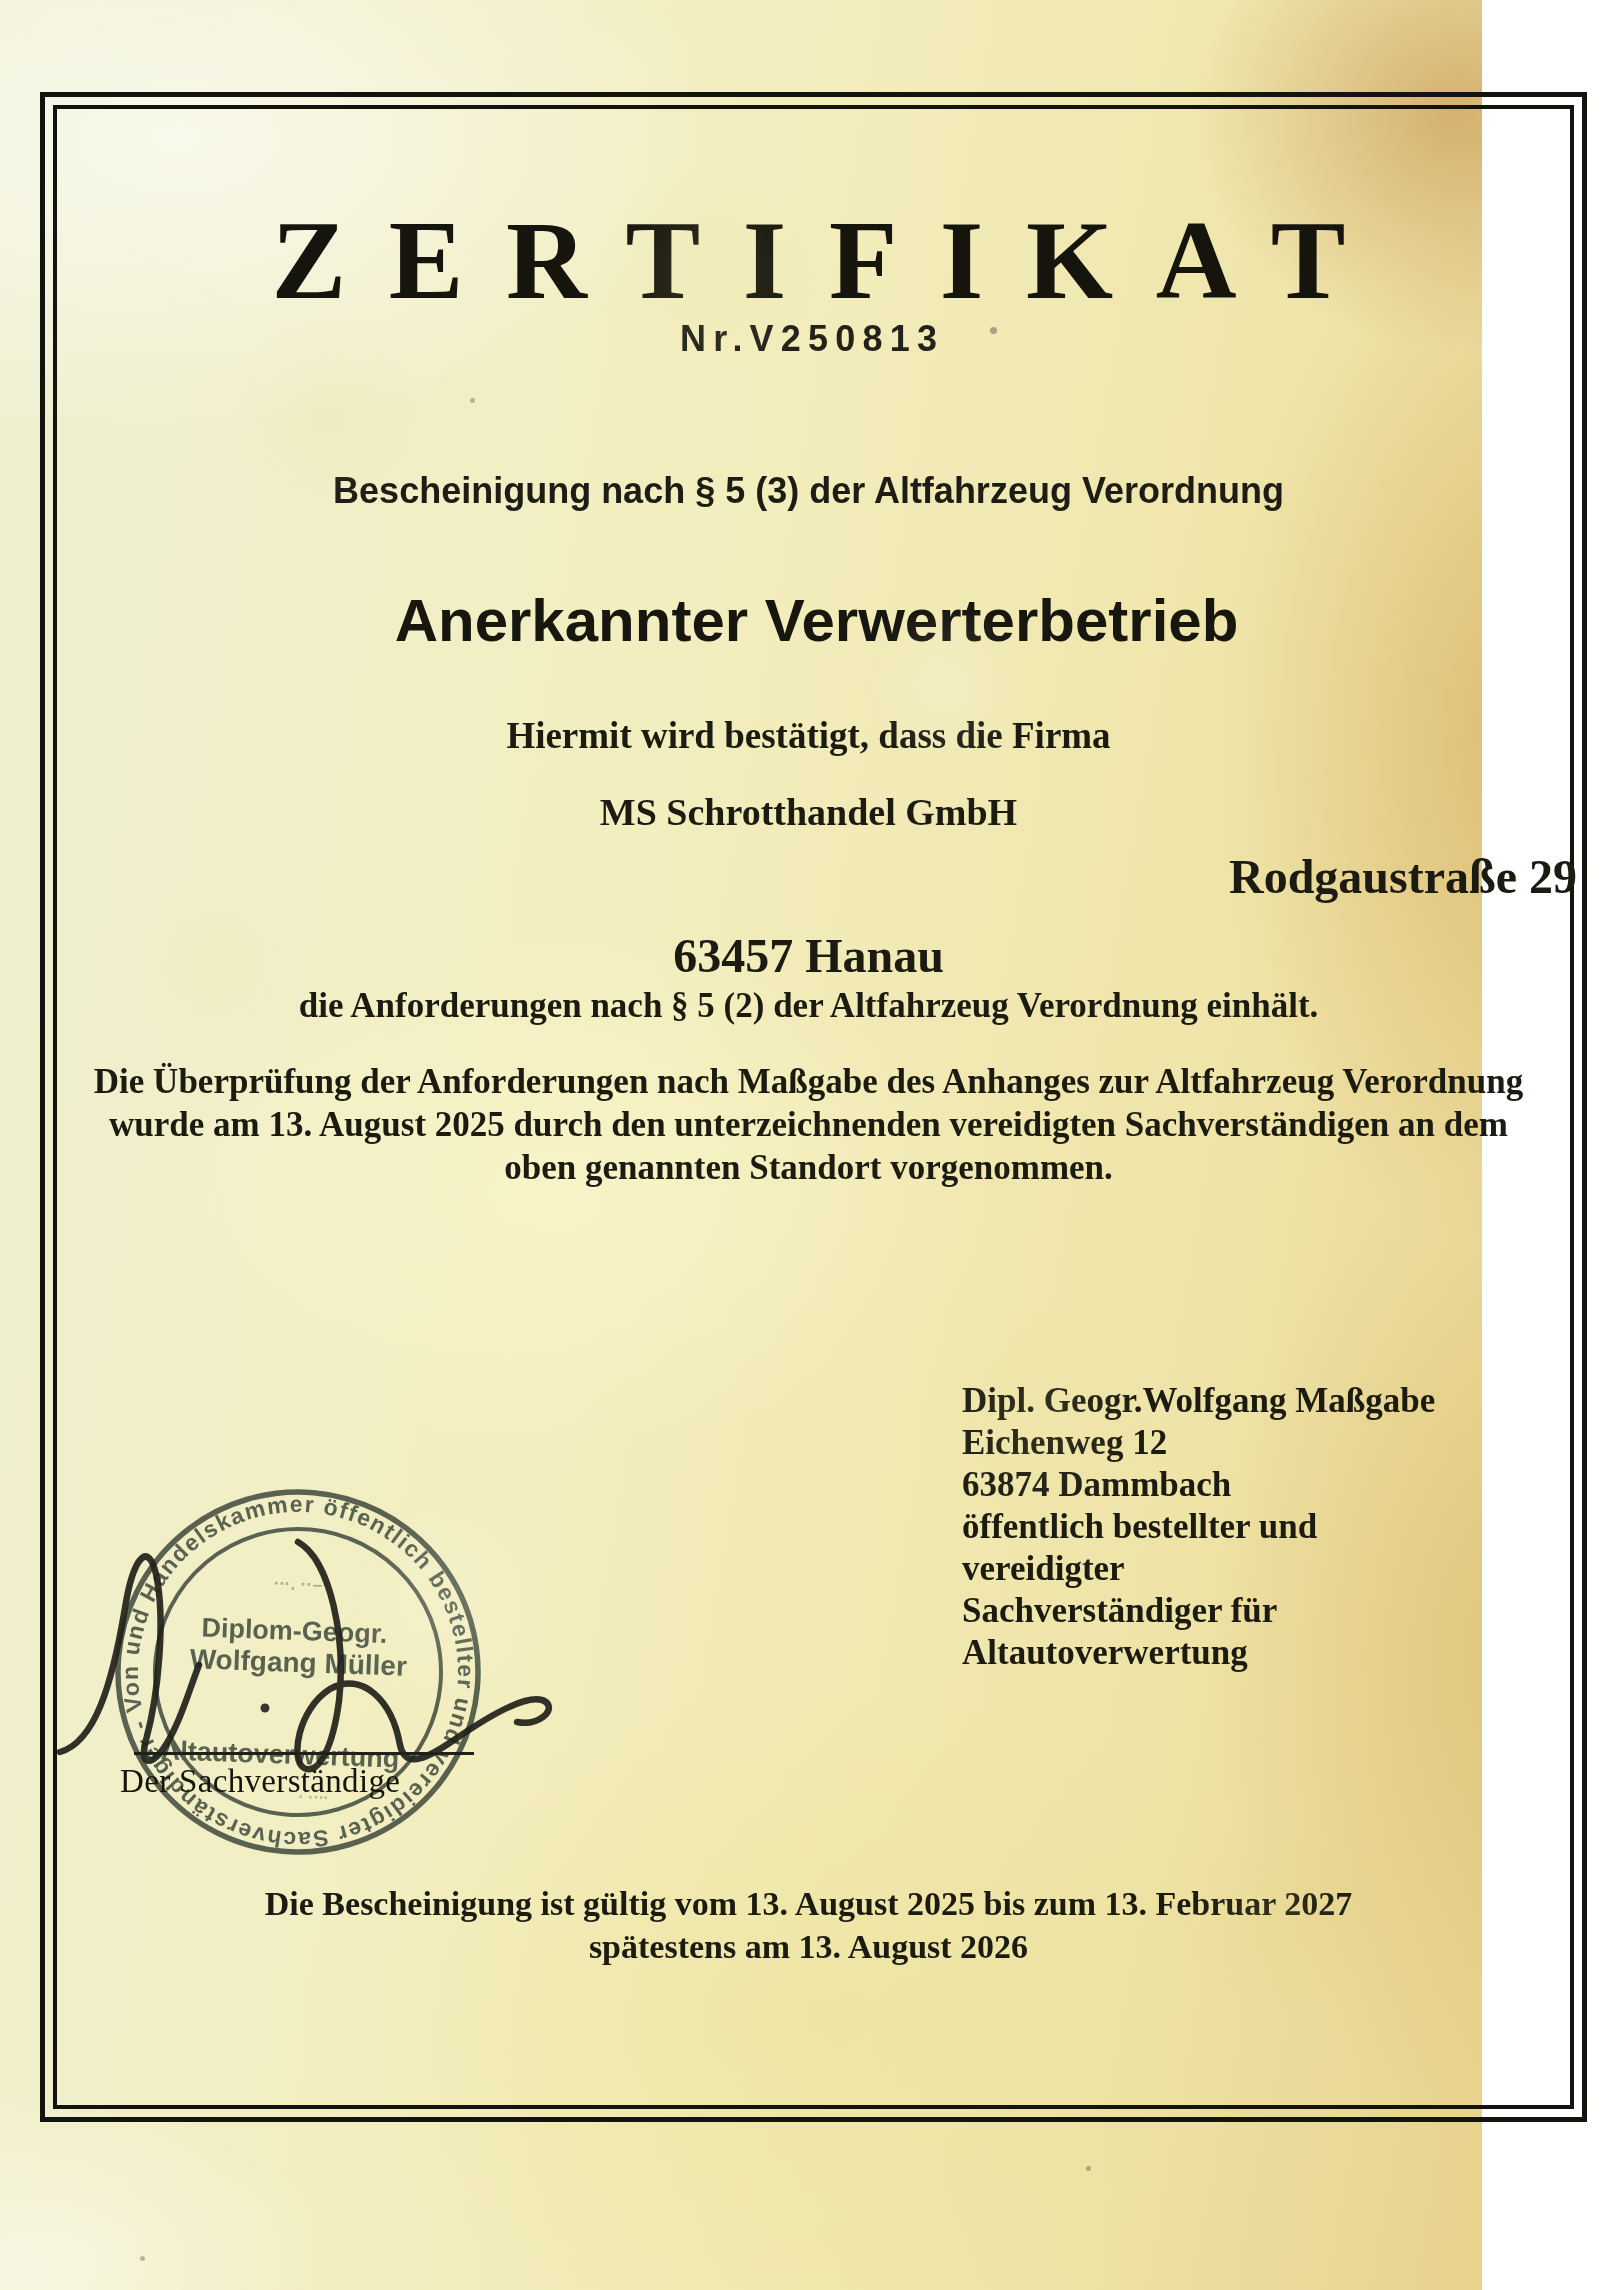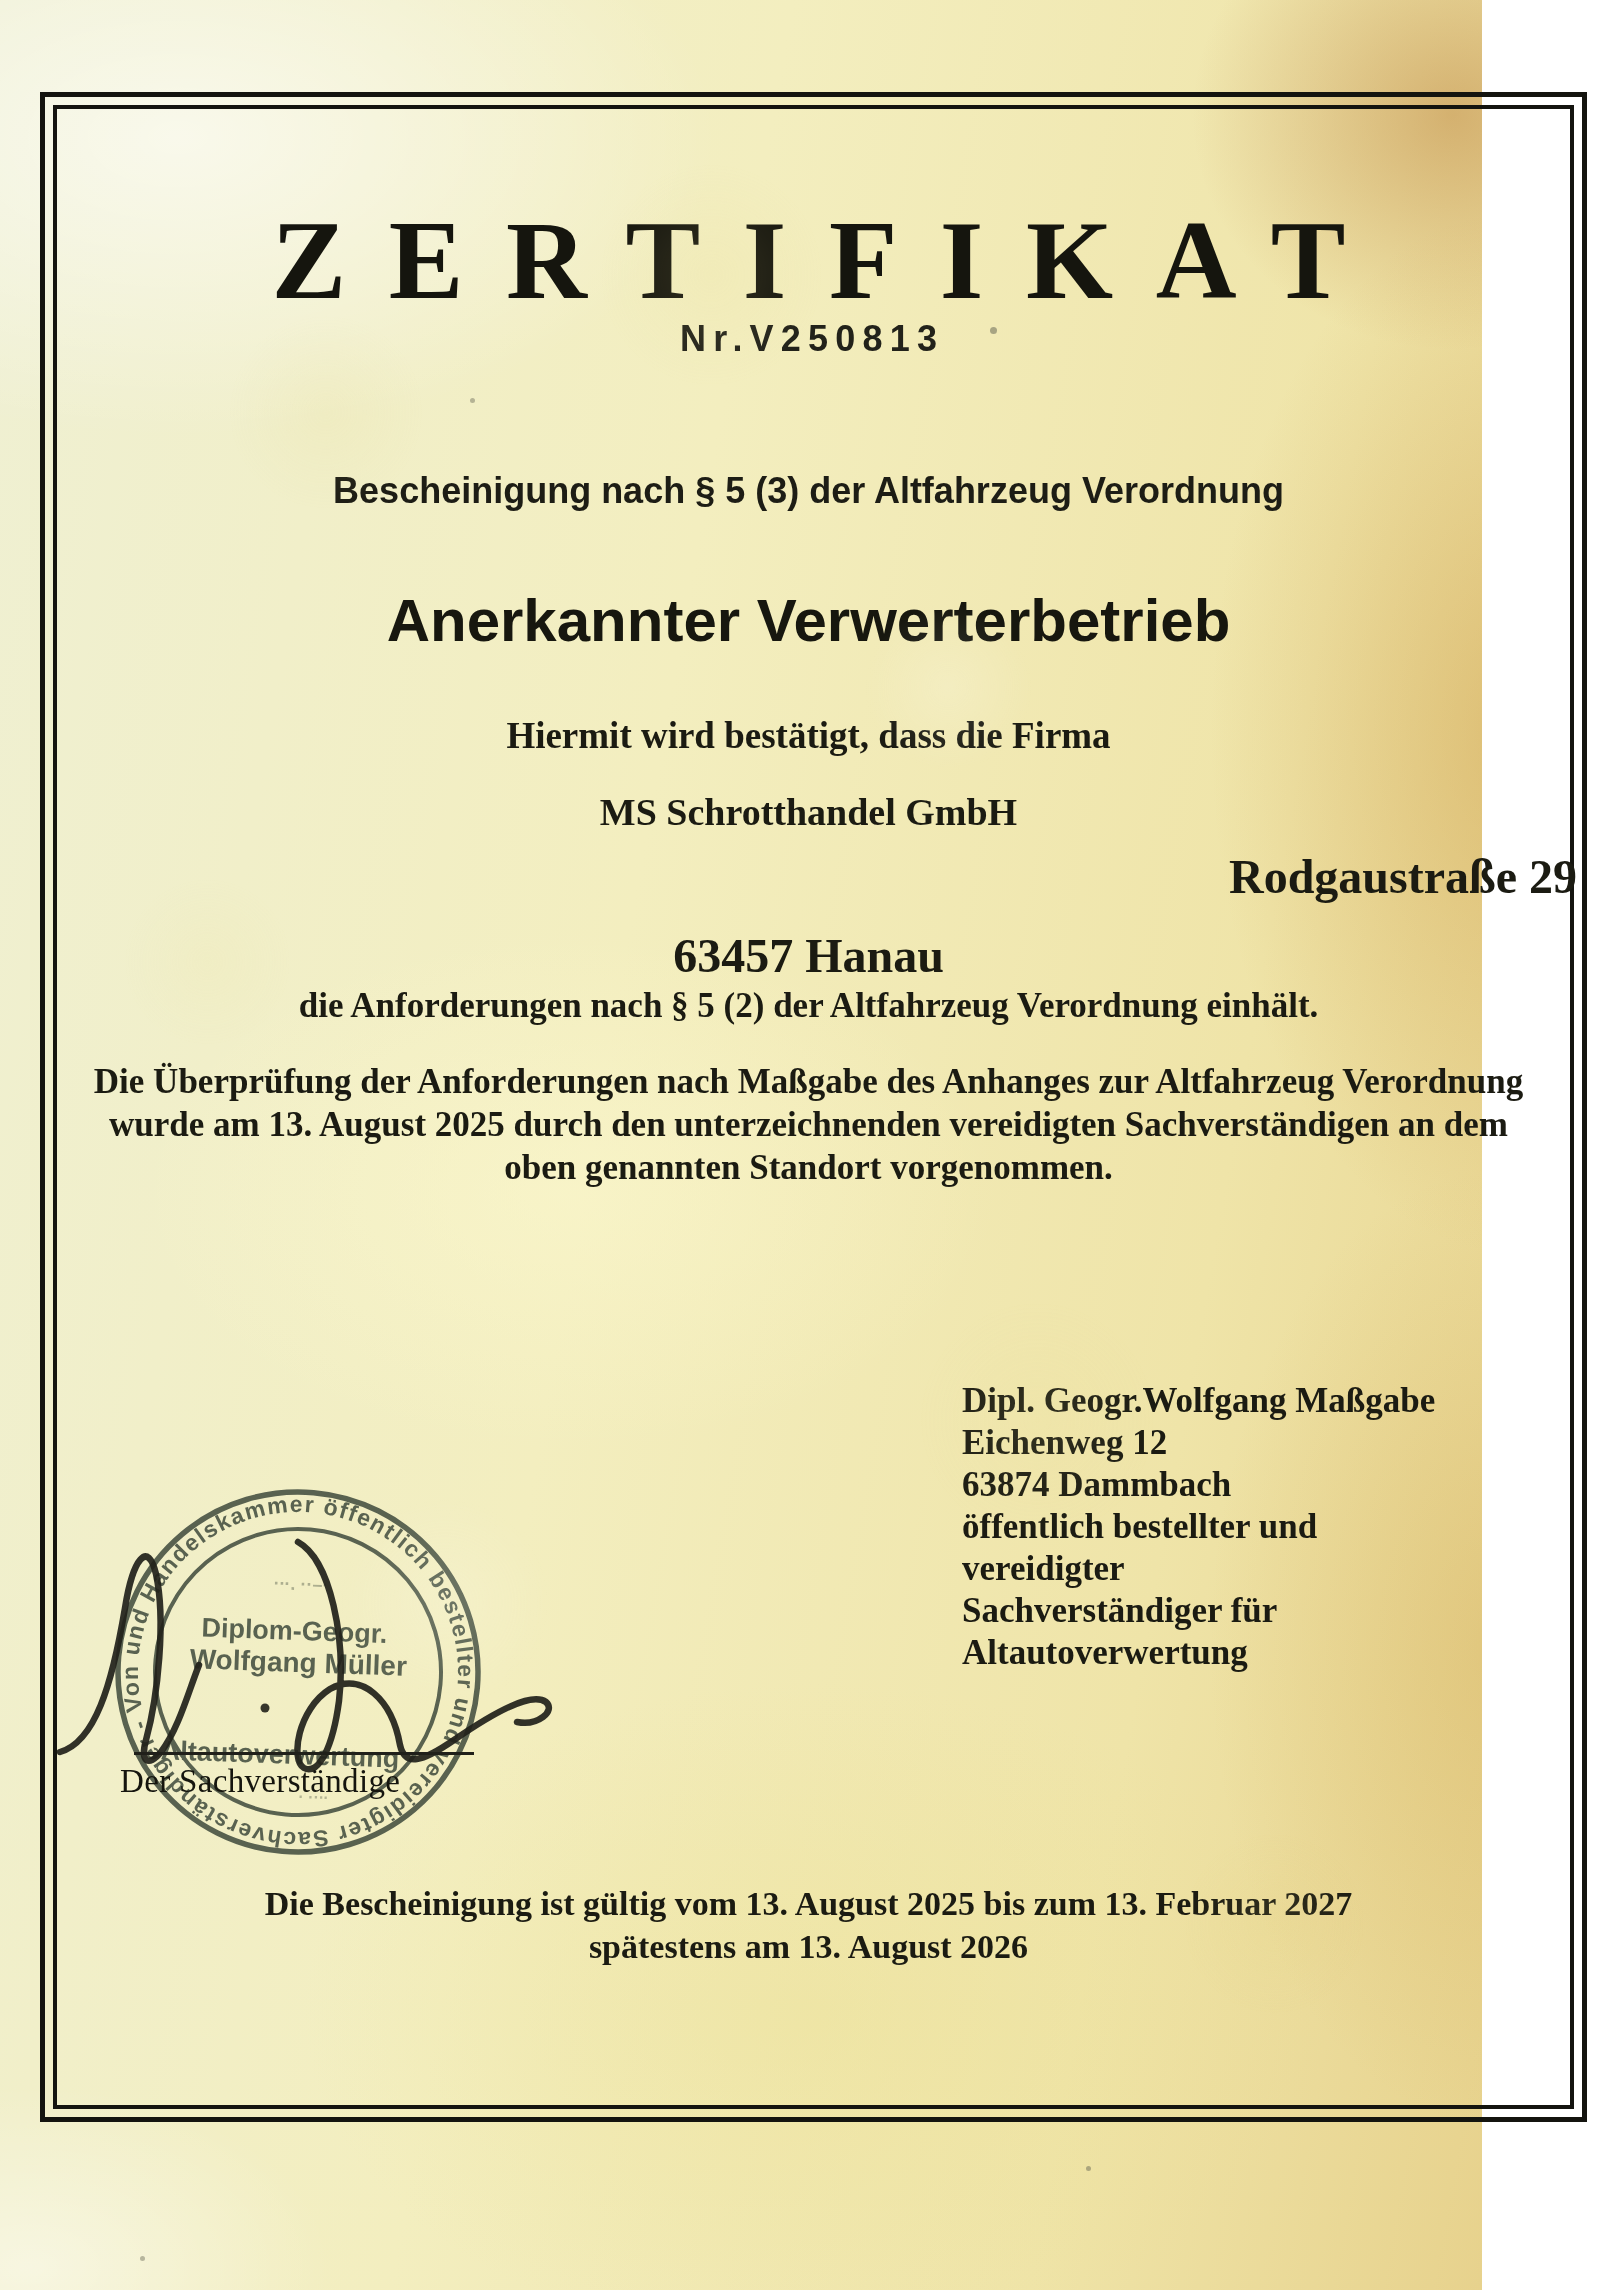--- a/index.html
+++ b/index.html
@@ -38,21 +38,21 @@
     border:4px solid #14140f;}
 
   .abs{position:absolute;}
   .center{left:40px;width:1537px;text-align:center;}
 
   .title{top:196px;font-size:112px;font-weight:bold;letter-spacing:.38em;text-indent:.38em;
     font-family:"Liberation Serif", serif;color:#15150e;}
   .cert-no{top:318px;font-size:36px;font-weight:bold;letter-spacing:.20em;text-indent:.20em;
     font-family:"Liberation Sans", sans-serif;color:#22221a;}
   .subtitle{top:470px;font-size:36px;font-weight:bold;font-family:"Liberation Sans", sans-serif;color:#1d1d15;}
-  .heading{top:586px;font-size:60px;font-weight:bold;font-family:"Liberation Sans", sans-serif;color:#17170f;}
+  .heading{top:586px;font-size:60px;font-weight:bold;font-family:"Liberation Sans", sans-serif;color:#17170f;padding-left:8px;}
   .intro{top:714px;font-size:37px;font-weight:bold;}
   .company-name{top:790px;font-size:38px;font-weight:bold;}
   .company-street{top:849px;font-size:48px;font-weight:bold;text-align:right;}
   .company-city{top:928px;font-size:48px;font-weight:bold;}
   .requirement{top:986px;font-size:35px;font-weight:bold;}
   .inspection{top:1060px;font-size:35px;font-weight:bold;line-height:43px;}
   .place-date{left:138px;top:1266px;font-size:37px;font-weight:bold;}
   .expert{left:962px;top:1380px;font-size:35px;font-weight:bold;line-height:42px;}
   .sig-line{left:134px;top:1752px;width:340px;height:3px;background:#20201a;}
   .sig-label{left:120px;top:1763px;font-size:33px;font-weight:normal;letter-spacing:.01em;color:#15150e;}

